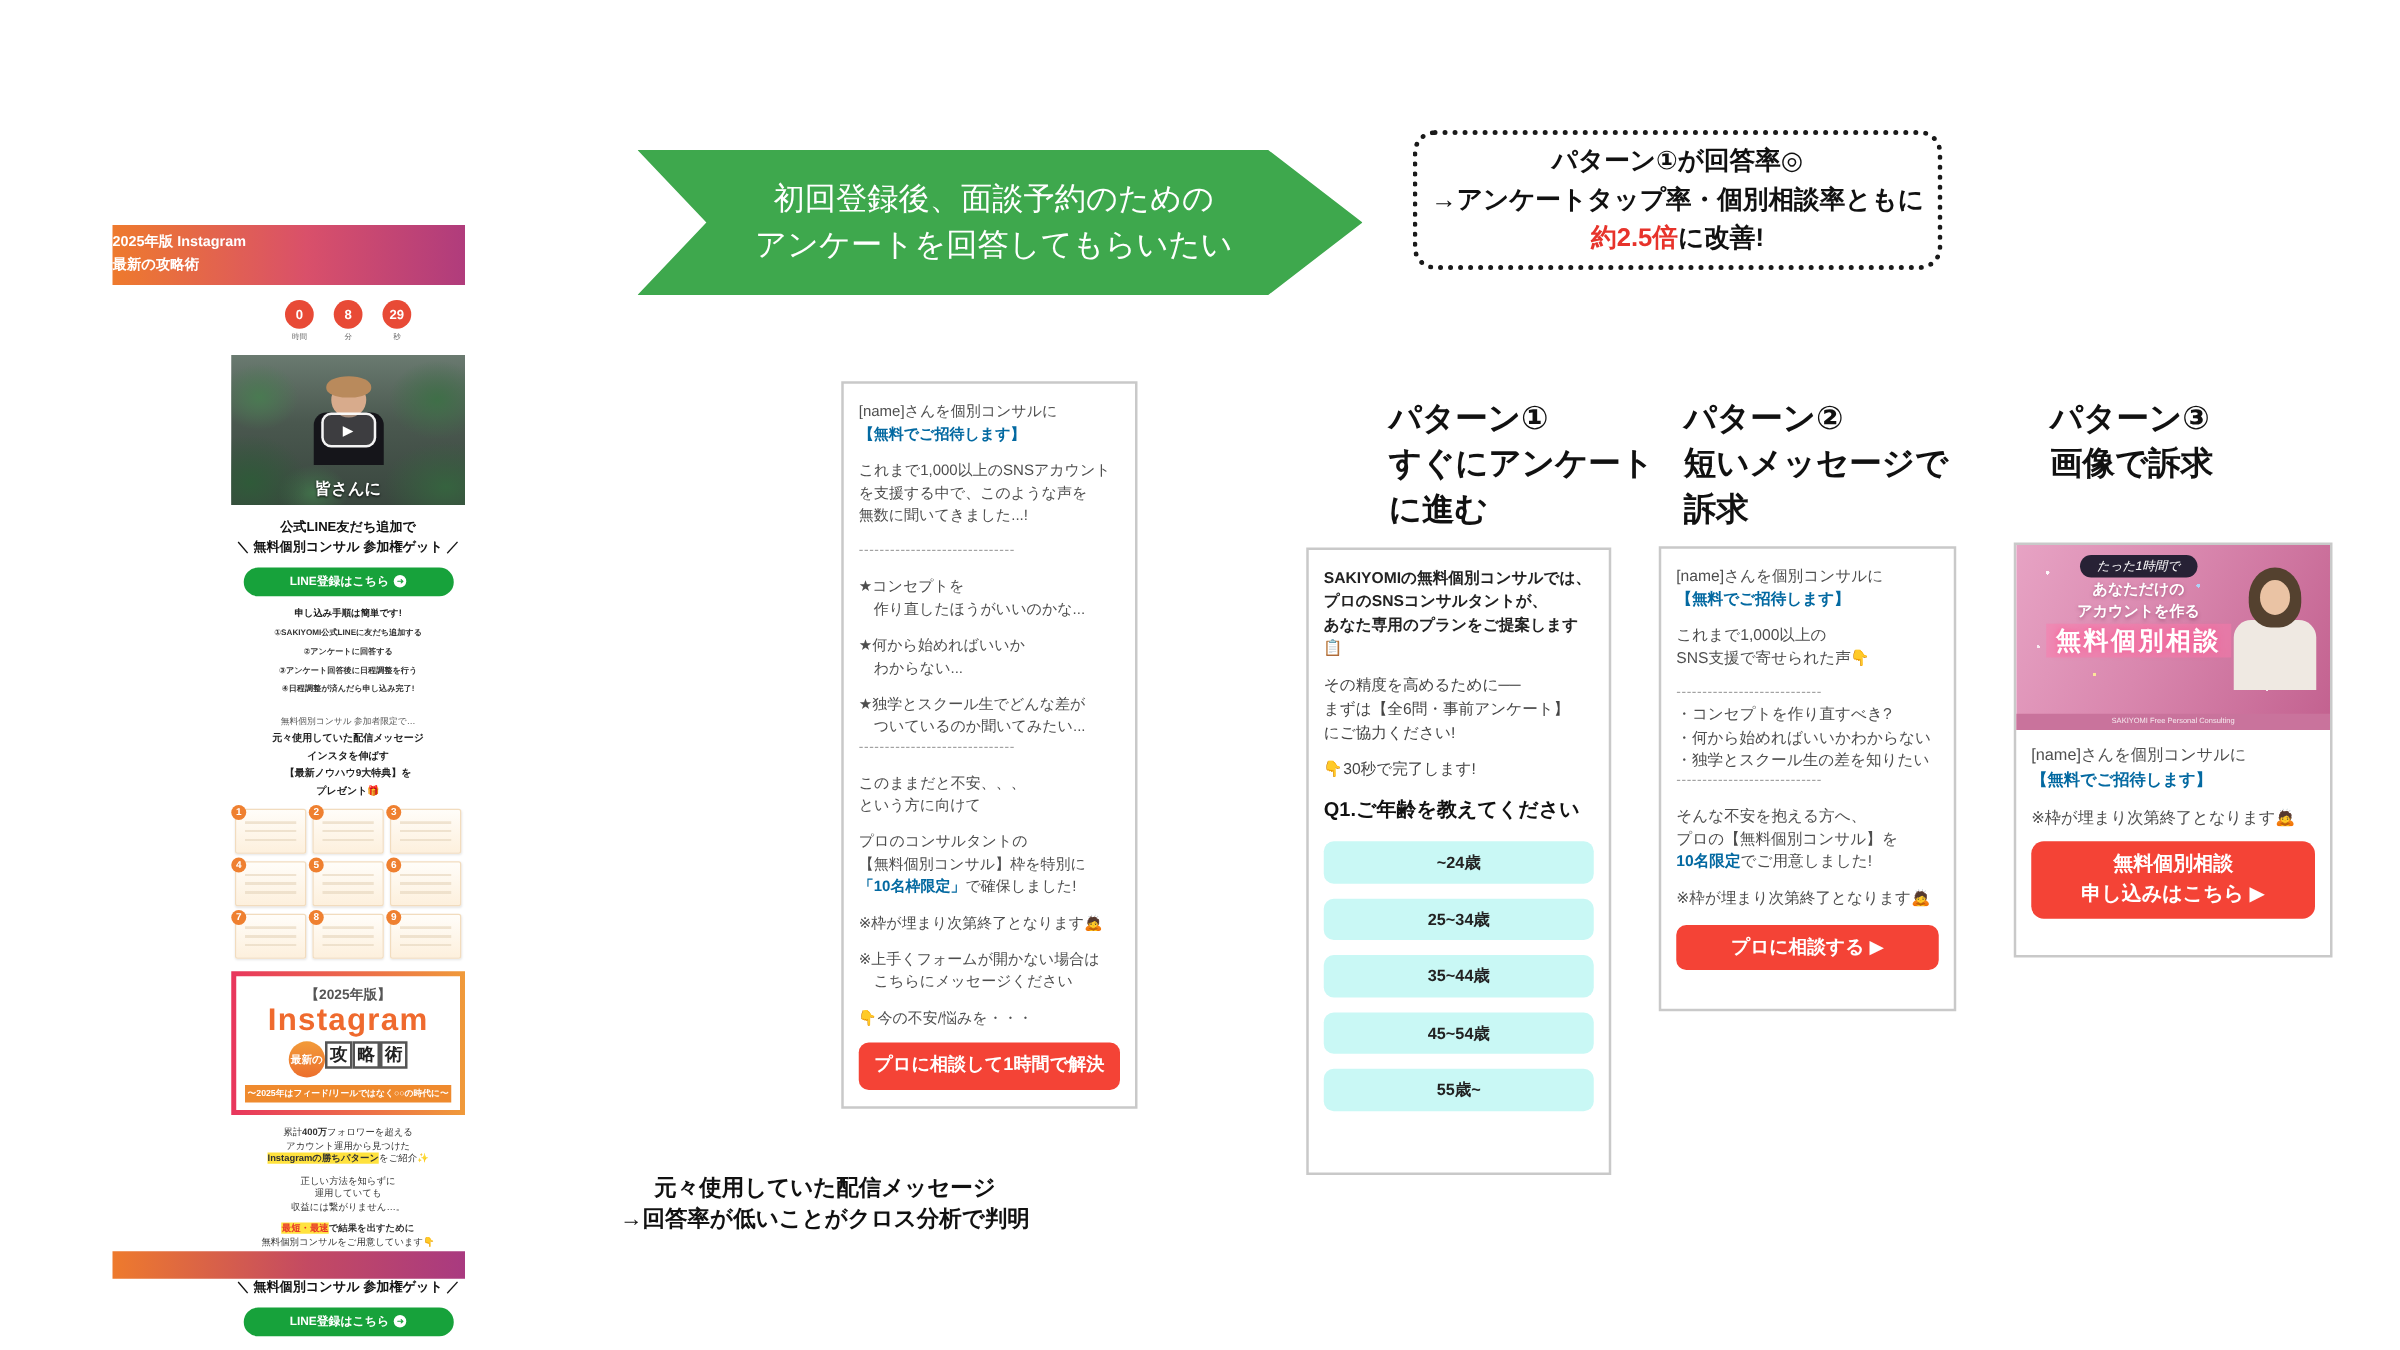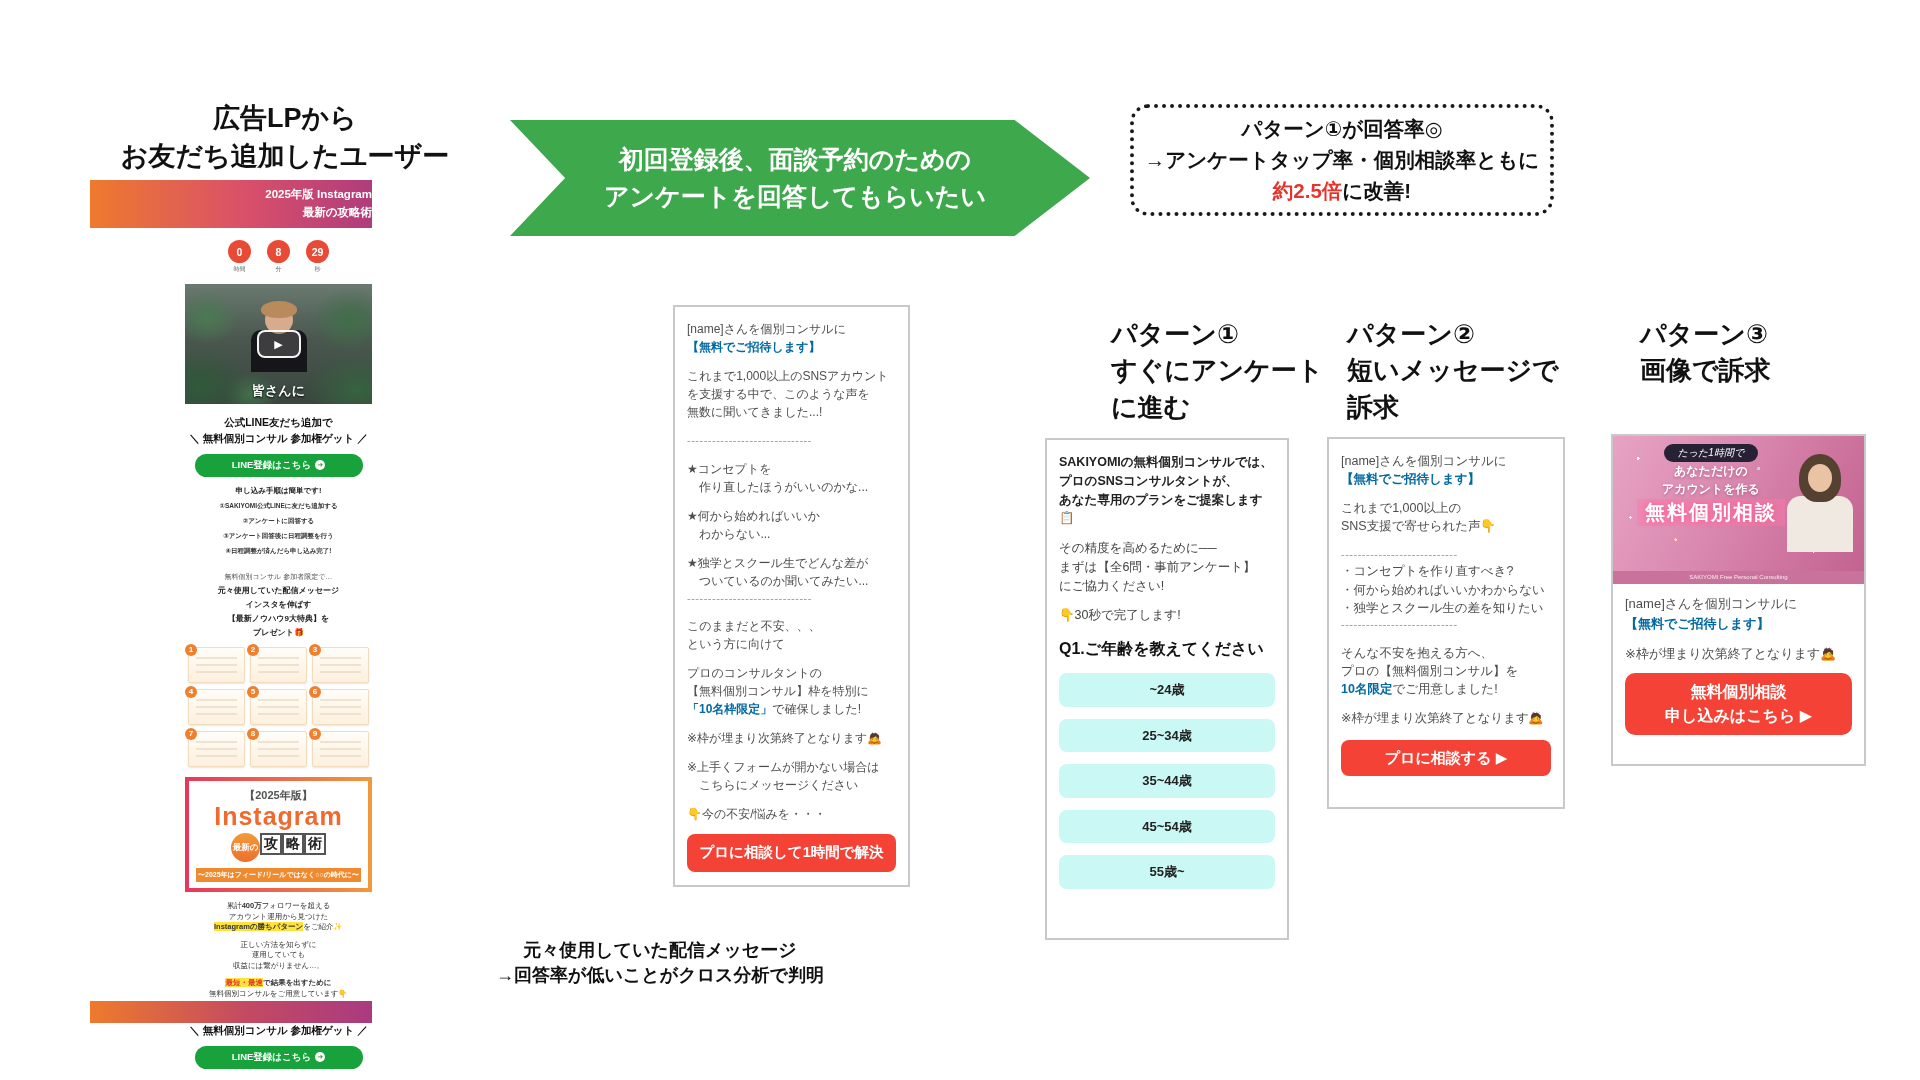--- a/index.html
+++ b/index.html
@@ -6,21 +6,21 @@
   body { font-family:"Liberation Sans","DejaVu Sans",sans-serif; background:#fff; }
   .canvas { position:relative; width:1920px; height:1080px; background:#fff; overflow:hidden; }
 
   
   .left-title { position:absolute; left:120px; top:100px; width:330px; text-align:center;
     font-size:27px; font-weight:bold; color:#111; line-height:1.4; }
 
   
   .phone { position:absolute; left:90px; top:180px; width:282px; height:843px; background:#fff; }
   .lp-header { height:48px; background:linear-gradient(90deg,#ee7a2d 0%,#d9506a 55%,#b03c7c 100%);
-    color:#fff; font-weight:bold; font-size:11.5px; text-align:right; display:flex; flex-direction:column;
+    color:#fff; font-weight:bold; font-size:11.5px; text-align:left; display:flex; flex-direction:column;
     justify-content:center; line-height:1.55; }
   .lp-body { margin-left:95px; width:187px; text-align:center; }
   .cd { display:flex; justify-content:center; gap:16px; margin-top:12px; }
   .cd-item { text-align:center; }
   .cd-circle { width:23px; height:23px; border-radius:50%; background:#e84a36; color:#fff;
     font-size:10.5px; font-weight:bold; display:flex; align-items:center; justify-content:center; margin:0 auto; }
   .cd-label { font-size:6px; color:#666; margin-top:2px; }
 
   .video { position:relative; width:187px; height:120px; margin-top:10px;
     background:
@@ -80,21 +80,21 @@
   .yl { background:#ffe23e; font-weight:bold; }
   .ylr { background:#ffe23e; color:#e7332b; font-weight:bold; }
   .cta-big { margin-top:7px; font-size:10.5px; font-weight:bold; color:#111; line-height:1.55; }
   .lp-footer-bar { position:absolute; left:0; bottom:0; width:282px; height:22px;
     background:linear-gradient(90deg,#ee7a2d 0%,#c44a62 55%,#a93a80 100%); }
 
   
   .arrow { position:absolute; left:510px; top:120px; width:580px; height:116px; background:#3ea84d;
     clip-path:polygon(0 0,87% 0,100% 50%,87% 100%,0 100%,9.5% 50%);
     display:flex; flex-direction:column; justify-content:center; text-align:center; color:#fff;
-    font-size:25px; font-weight:bold; line-height:1.5; padding-left:58px; padding-right:68px; }
+    font-size:25px; font-weight:normal; line-height:1.5; padding-left:58px; padding-right:68px; }
 
   
   .result { position:absolute; left:1130px; top:104px; width:424px; border:4px dotted #1a1a1a;
     border-radius:18px; padding:6px 4px; text-align:center; font-size:20.5px; font-weight:bold;
     color:#111; line-height:1.5; }
   .red-text { color:#e7332b; }
 
   
   .card { background:#fff; border:2px solid #c9c9c9; position:absolute; padding:13px 12px;
     color:#4e4e4e; }
@@ -148,24 +148,20 @@
   .p3-face { position:absolute; left:9px; top:10px; width:24px; height:28px; border-radius:50%; background:#eac3a4; }
   .p3-torso { width:66px; height:56px; background:#efe9e2; border-radius:14px 14px 0 0; margin:-6px auto 0; }
   .p3-body { padding:10px 12px 12px; font-size:13px; line-height:1.5; color:#4e4e4e; }
   .p3-btn { margin-top:9px; font-size:16px; line-height:1.5; padding:7px 0; border-radius:10px; }
 </style>
 </head>
 <body>
 
 <div class="canvas">
 
-  <div class="left-title">
-    <div>広告LPから</div>
-    <div>お友だち追加したユーザー</div>
-  </div>
 
   <div class="phone">
     <div class="lp-header">
       <div>2025年版 Instagram</div>
       <div>最新の攻略術</div>
     </div>
     <div class="lp-body">
       <div class="cd">
         <div class="cd-item">
           <div class="cd-circle">0</div>

